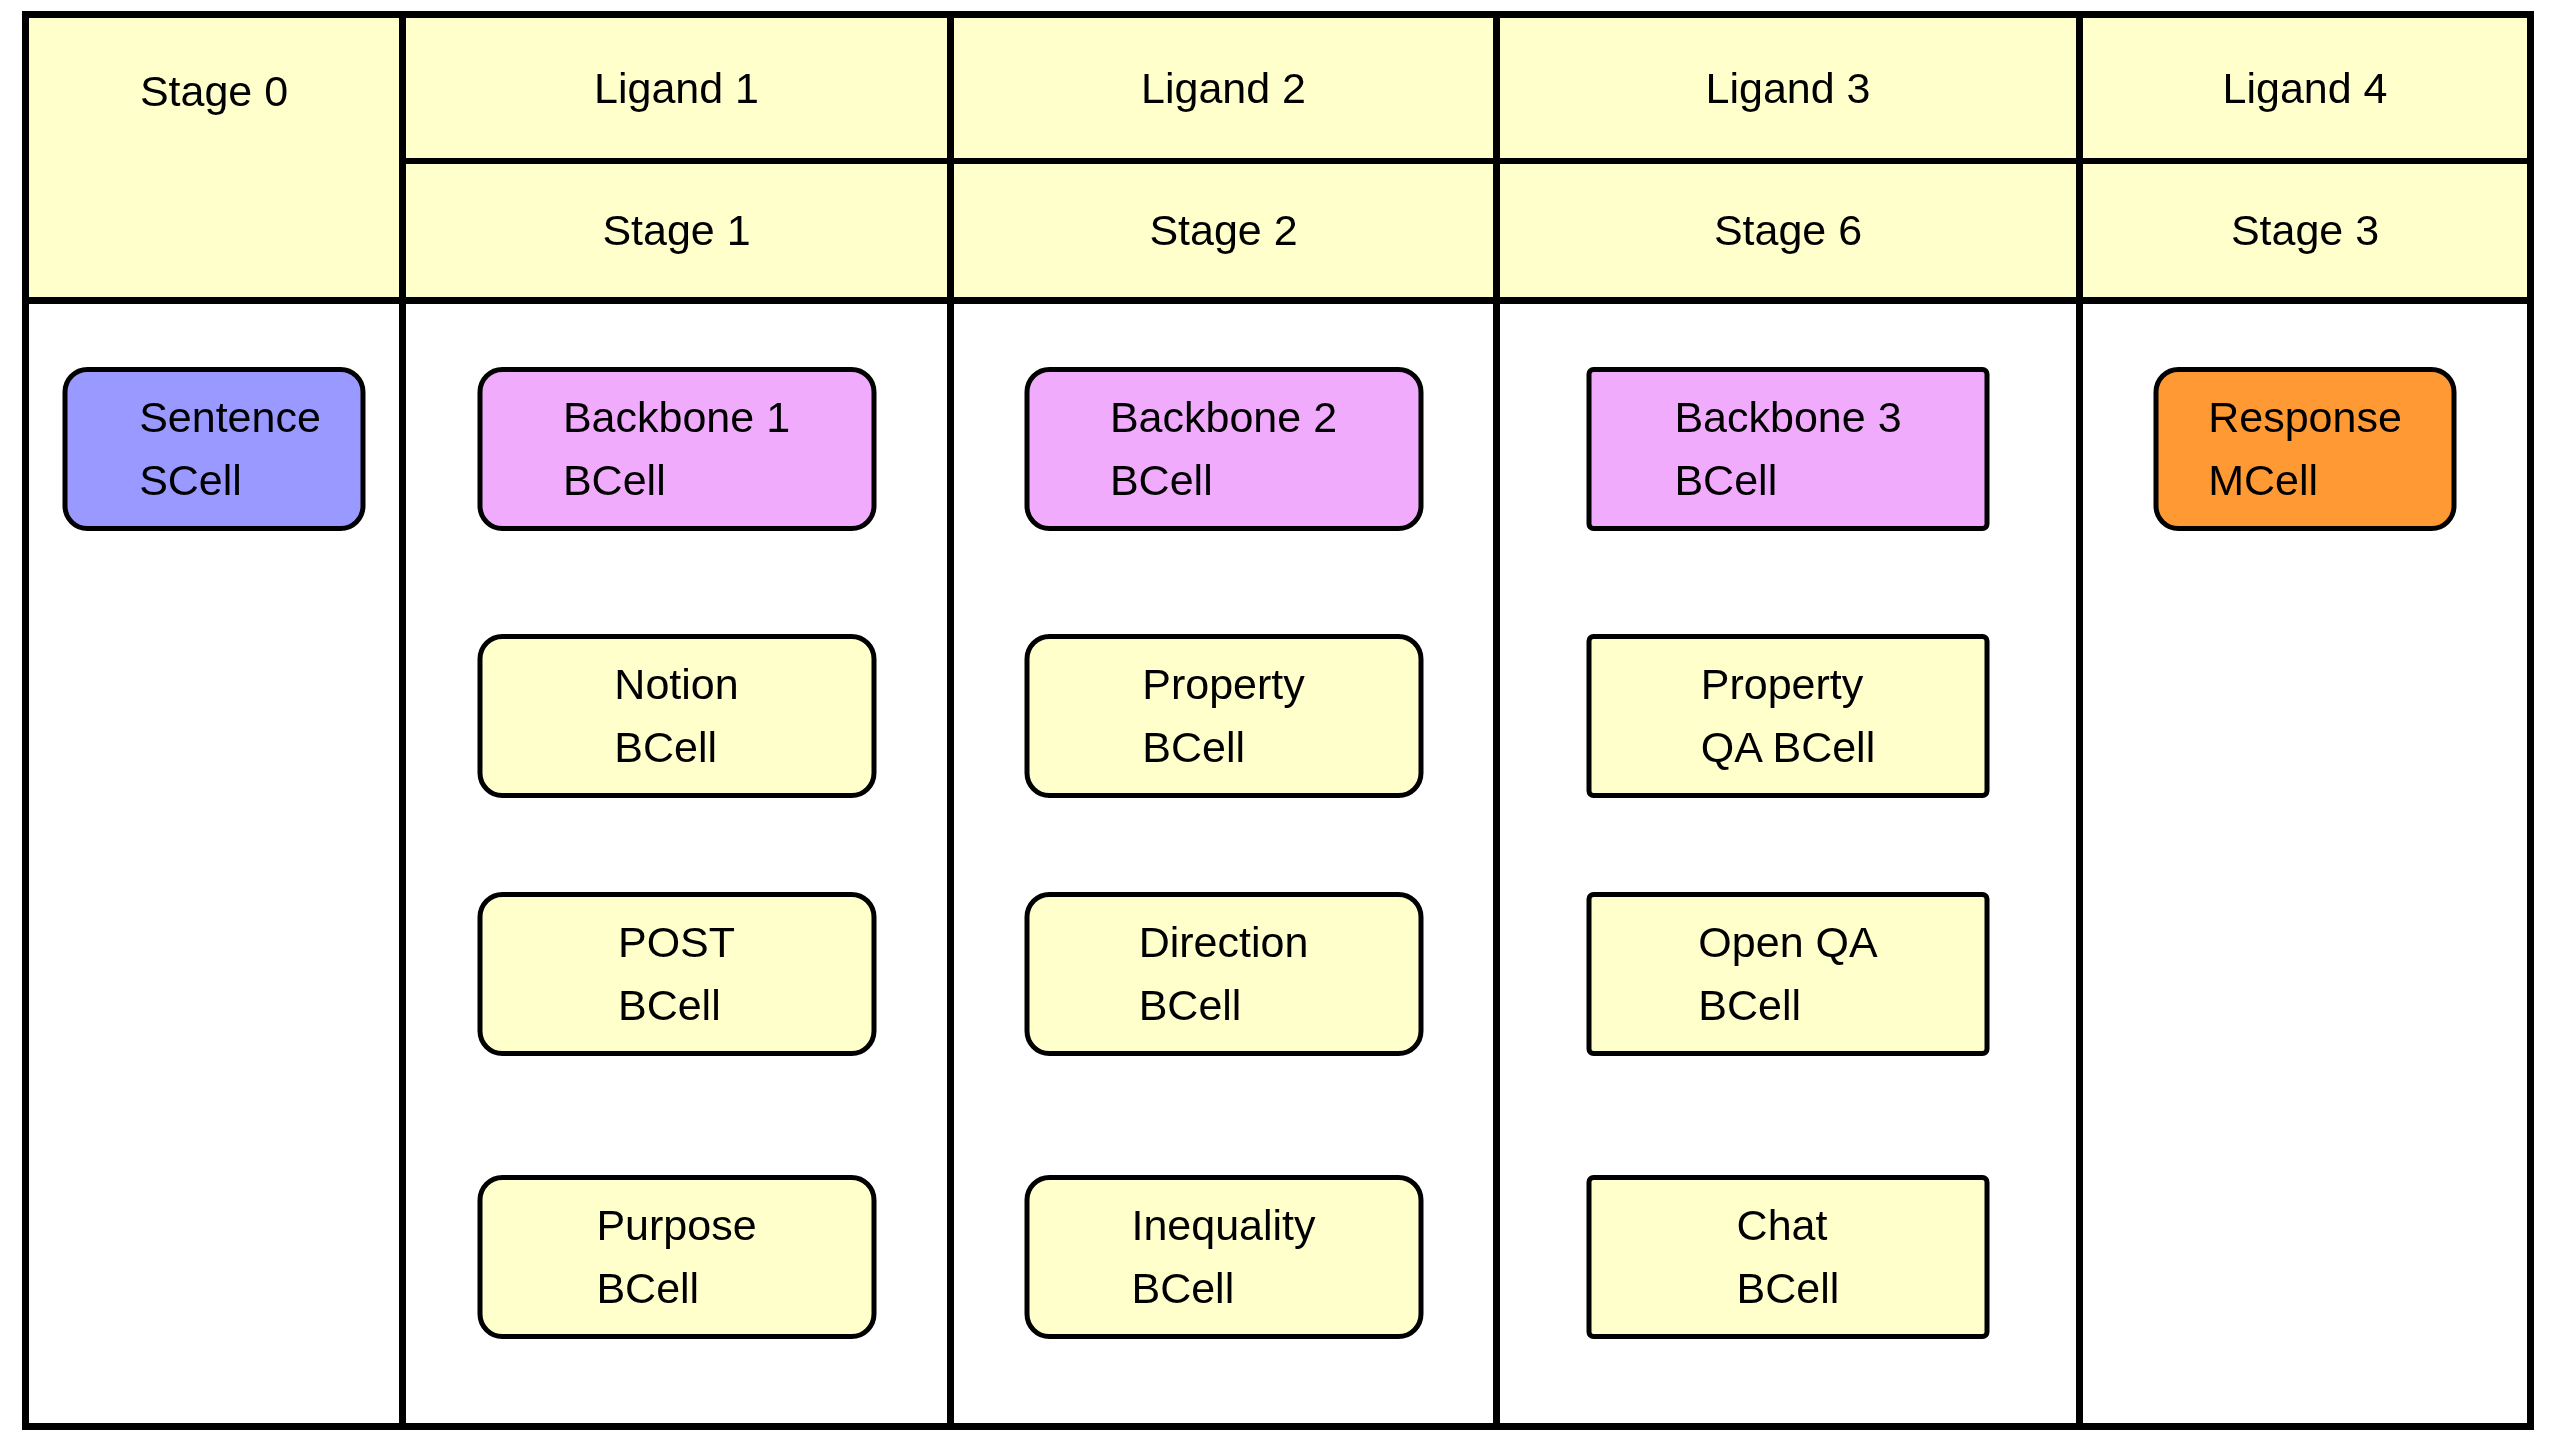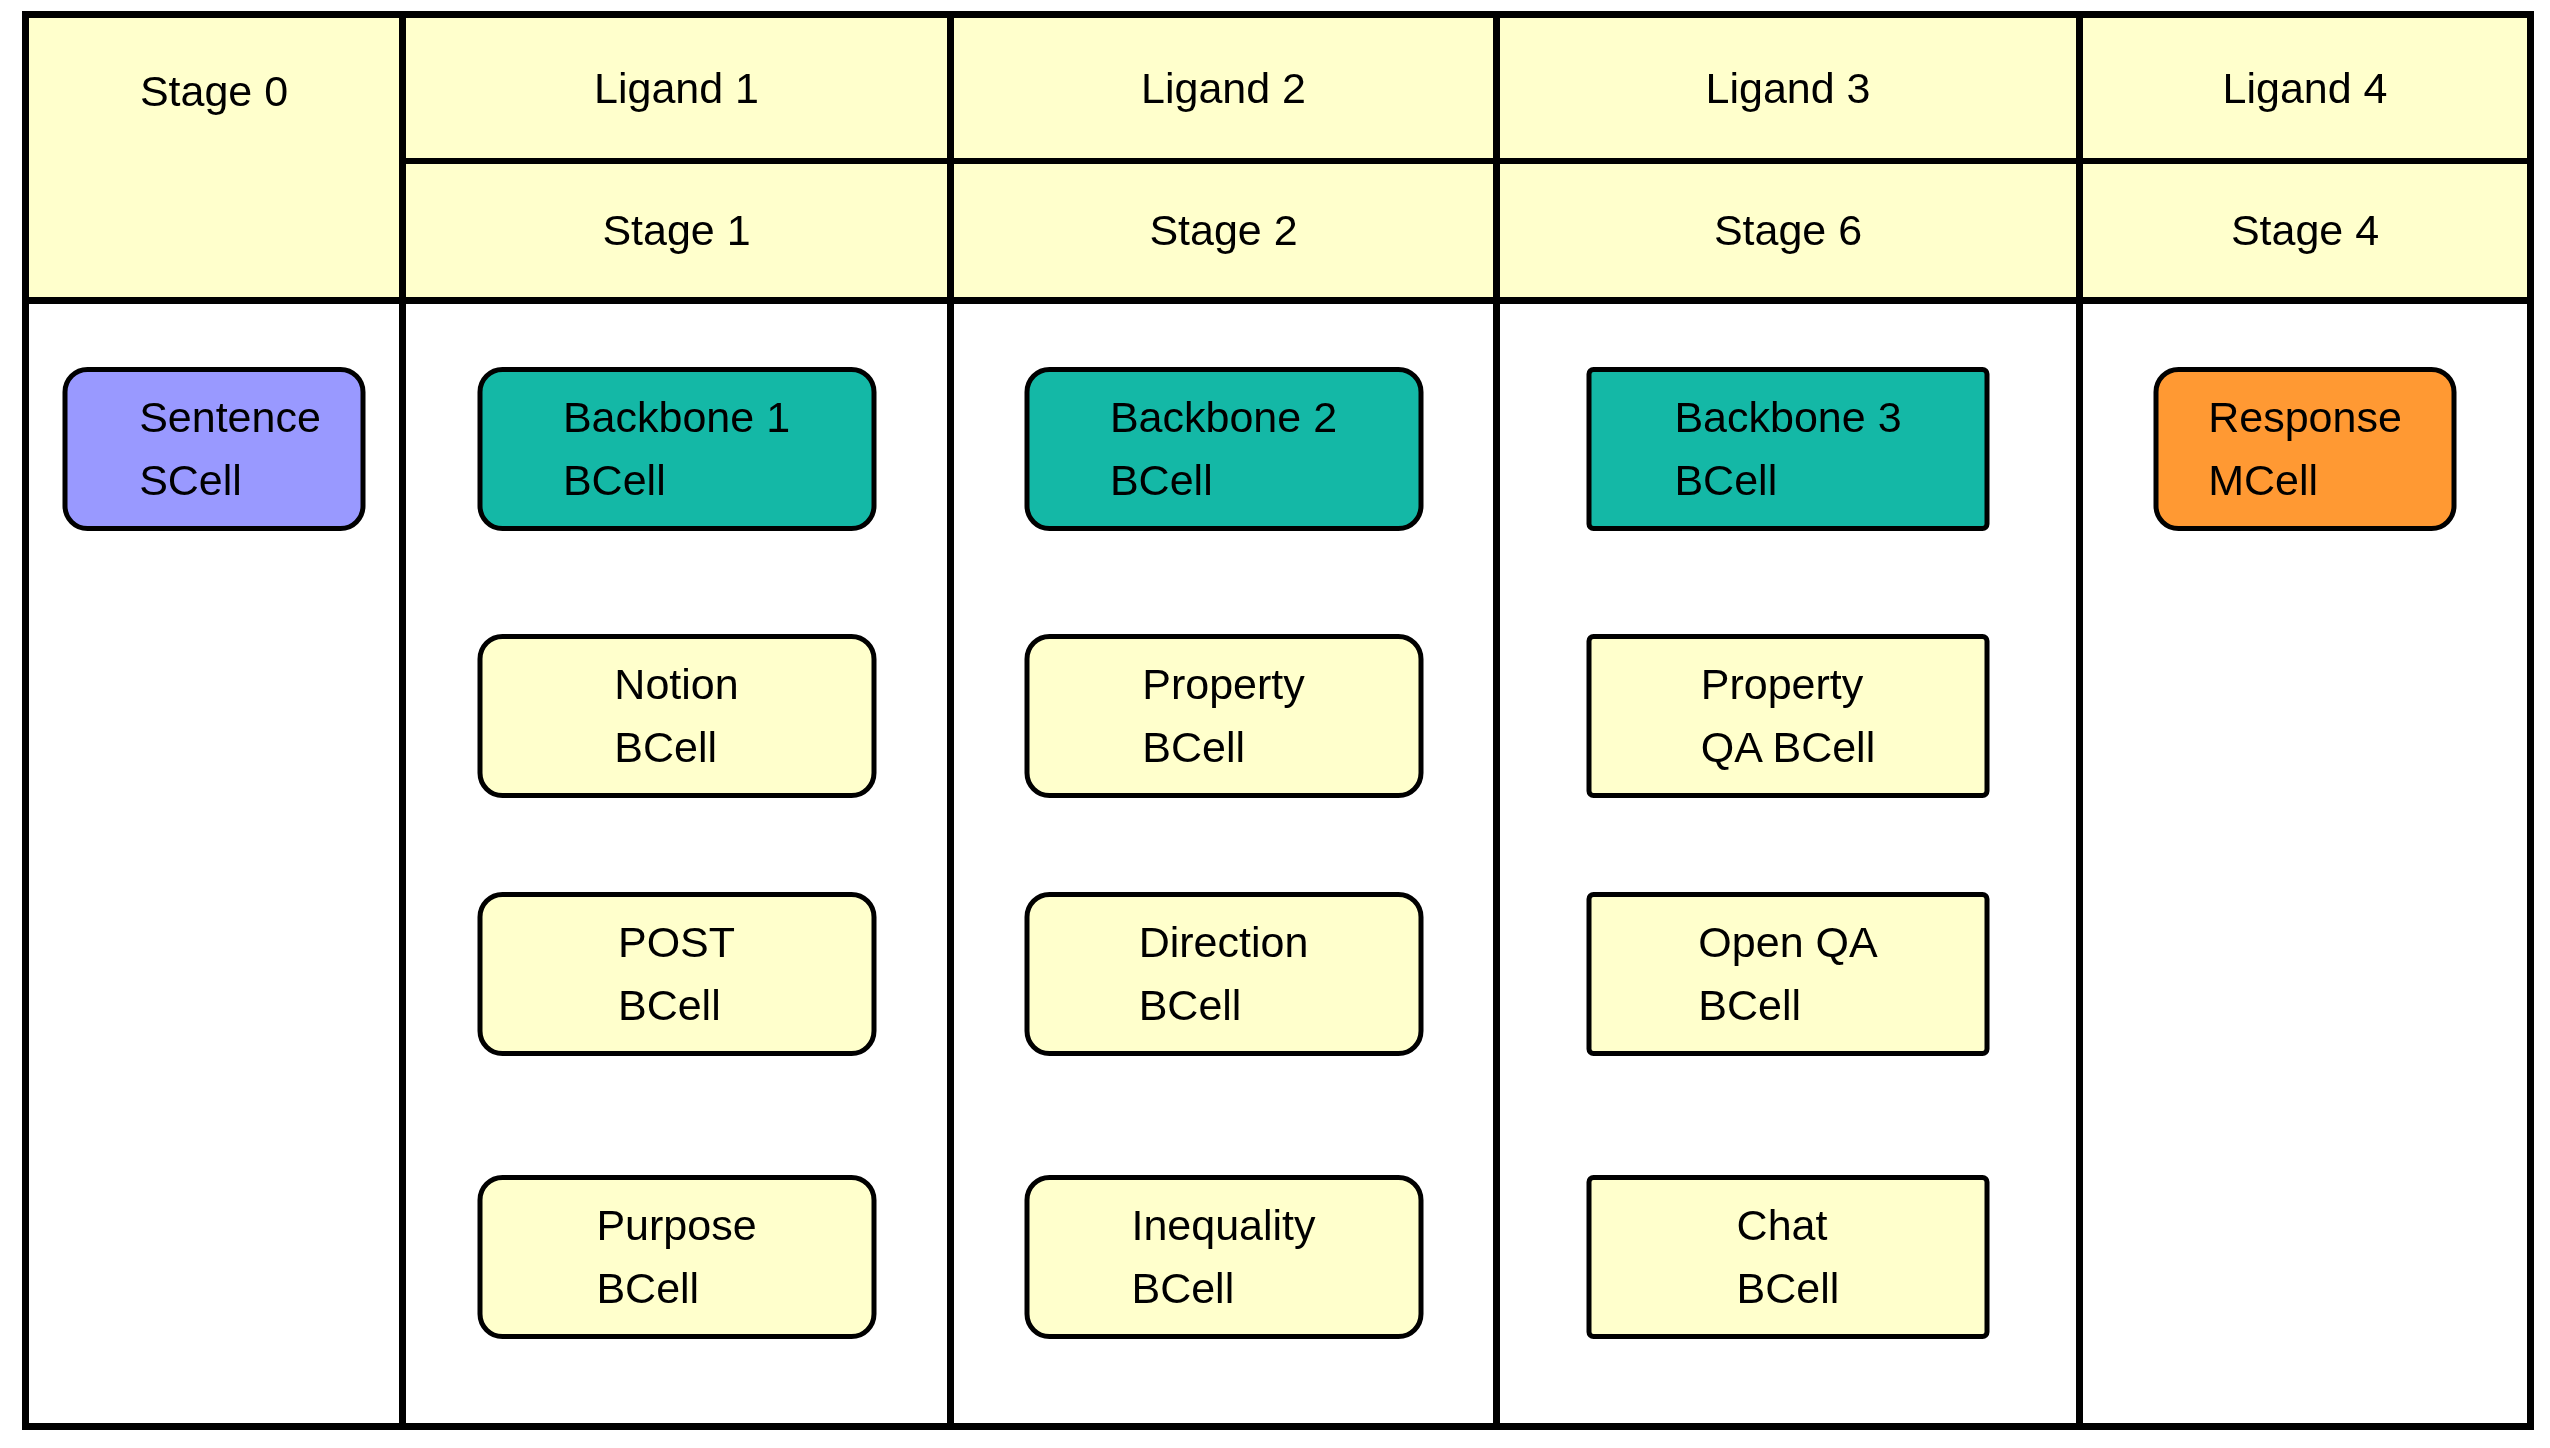--- a/index.html
+++ b/index.html
@@ -28,21 +28,21 @@
   .box{
     position:absolute;box-sizing:border-box;height:164px;
     border:5.5px solid #000;border-radius:25px;
     left:50%;transform:translateX(-50%);
     display:flex;align-items:center;justify-content:center;
   }
   .box .label{text-align:left;font-size:43px;line-height:63px;white-space:nowrap;}
   .r1{top:63px;}  .r2{top:330px;}  .r3{top:588px;}  .r4{top:871px;}
   .w-narrow{width:303px;} .w-mid{width:399px;} .w-mid3{width:403px;border-radius:7px;}
   .yellow{background:#FFFFCC;}
-  .green{background:#14b8a6;}
+  .green{background:#f0abfc;}
   .purple{background:#9999FF;padding-left:32px;}
   .orange{background:#FF9933;}
 </style>
 </head>
 <body>
 
 <div class="stage-diagram">
   <div class="frame">
 
     <div class="col col-0">
@@ -171,21 +171,21 @@
         </div>
       </div>
     </div>
 
     <div class="col col-4">
       <div class="header">
         <div class="hdr-top">
           <span class="hdr-label">Ligand 4</span>
         </div>
         <div class="hdr-bottom">
-          <span class="hdr-label">Stage 4</span>
+          <span class="hdr-label">Stage 3</span>
         </div>
       </div>
       <div class="body">
         <div class="box orange r1 w-narrow">
           <div class="label">
             <div>Response</div>
             <div>MCell</div>
           </div>
         </div>
       </div>

